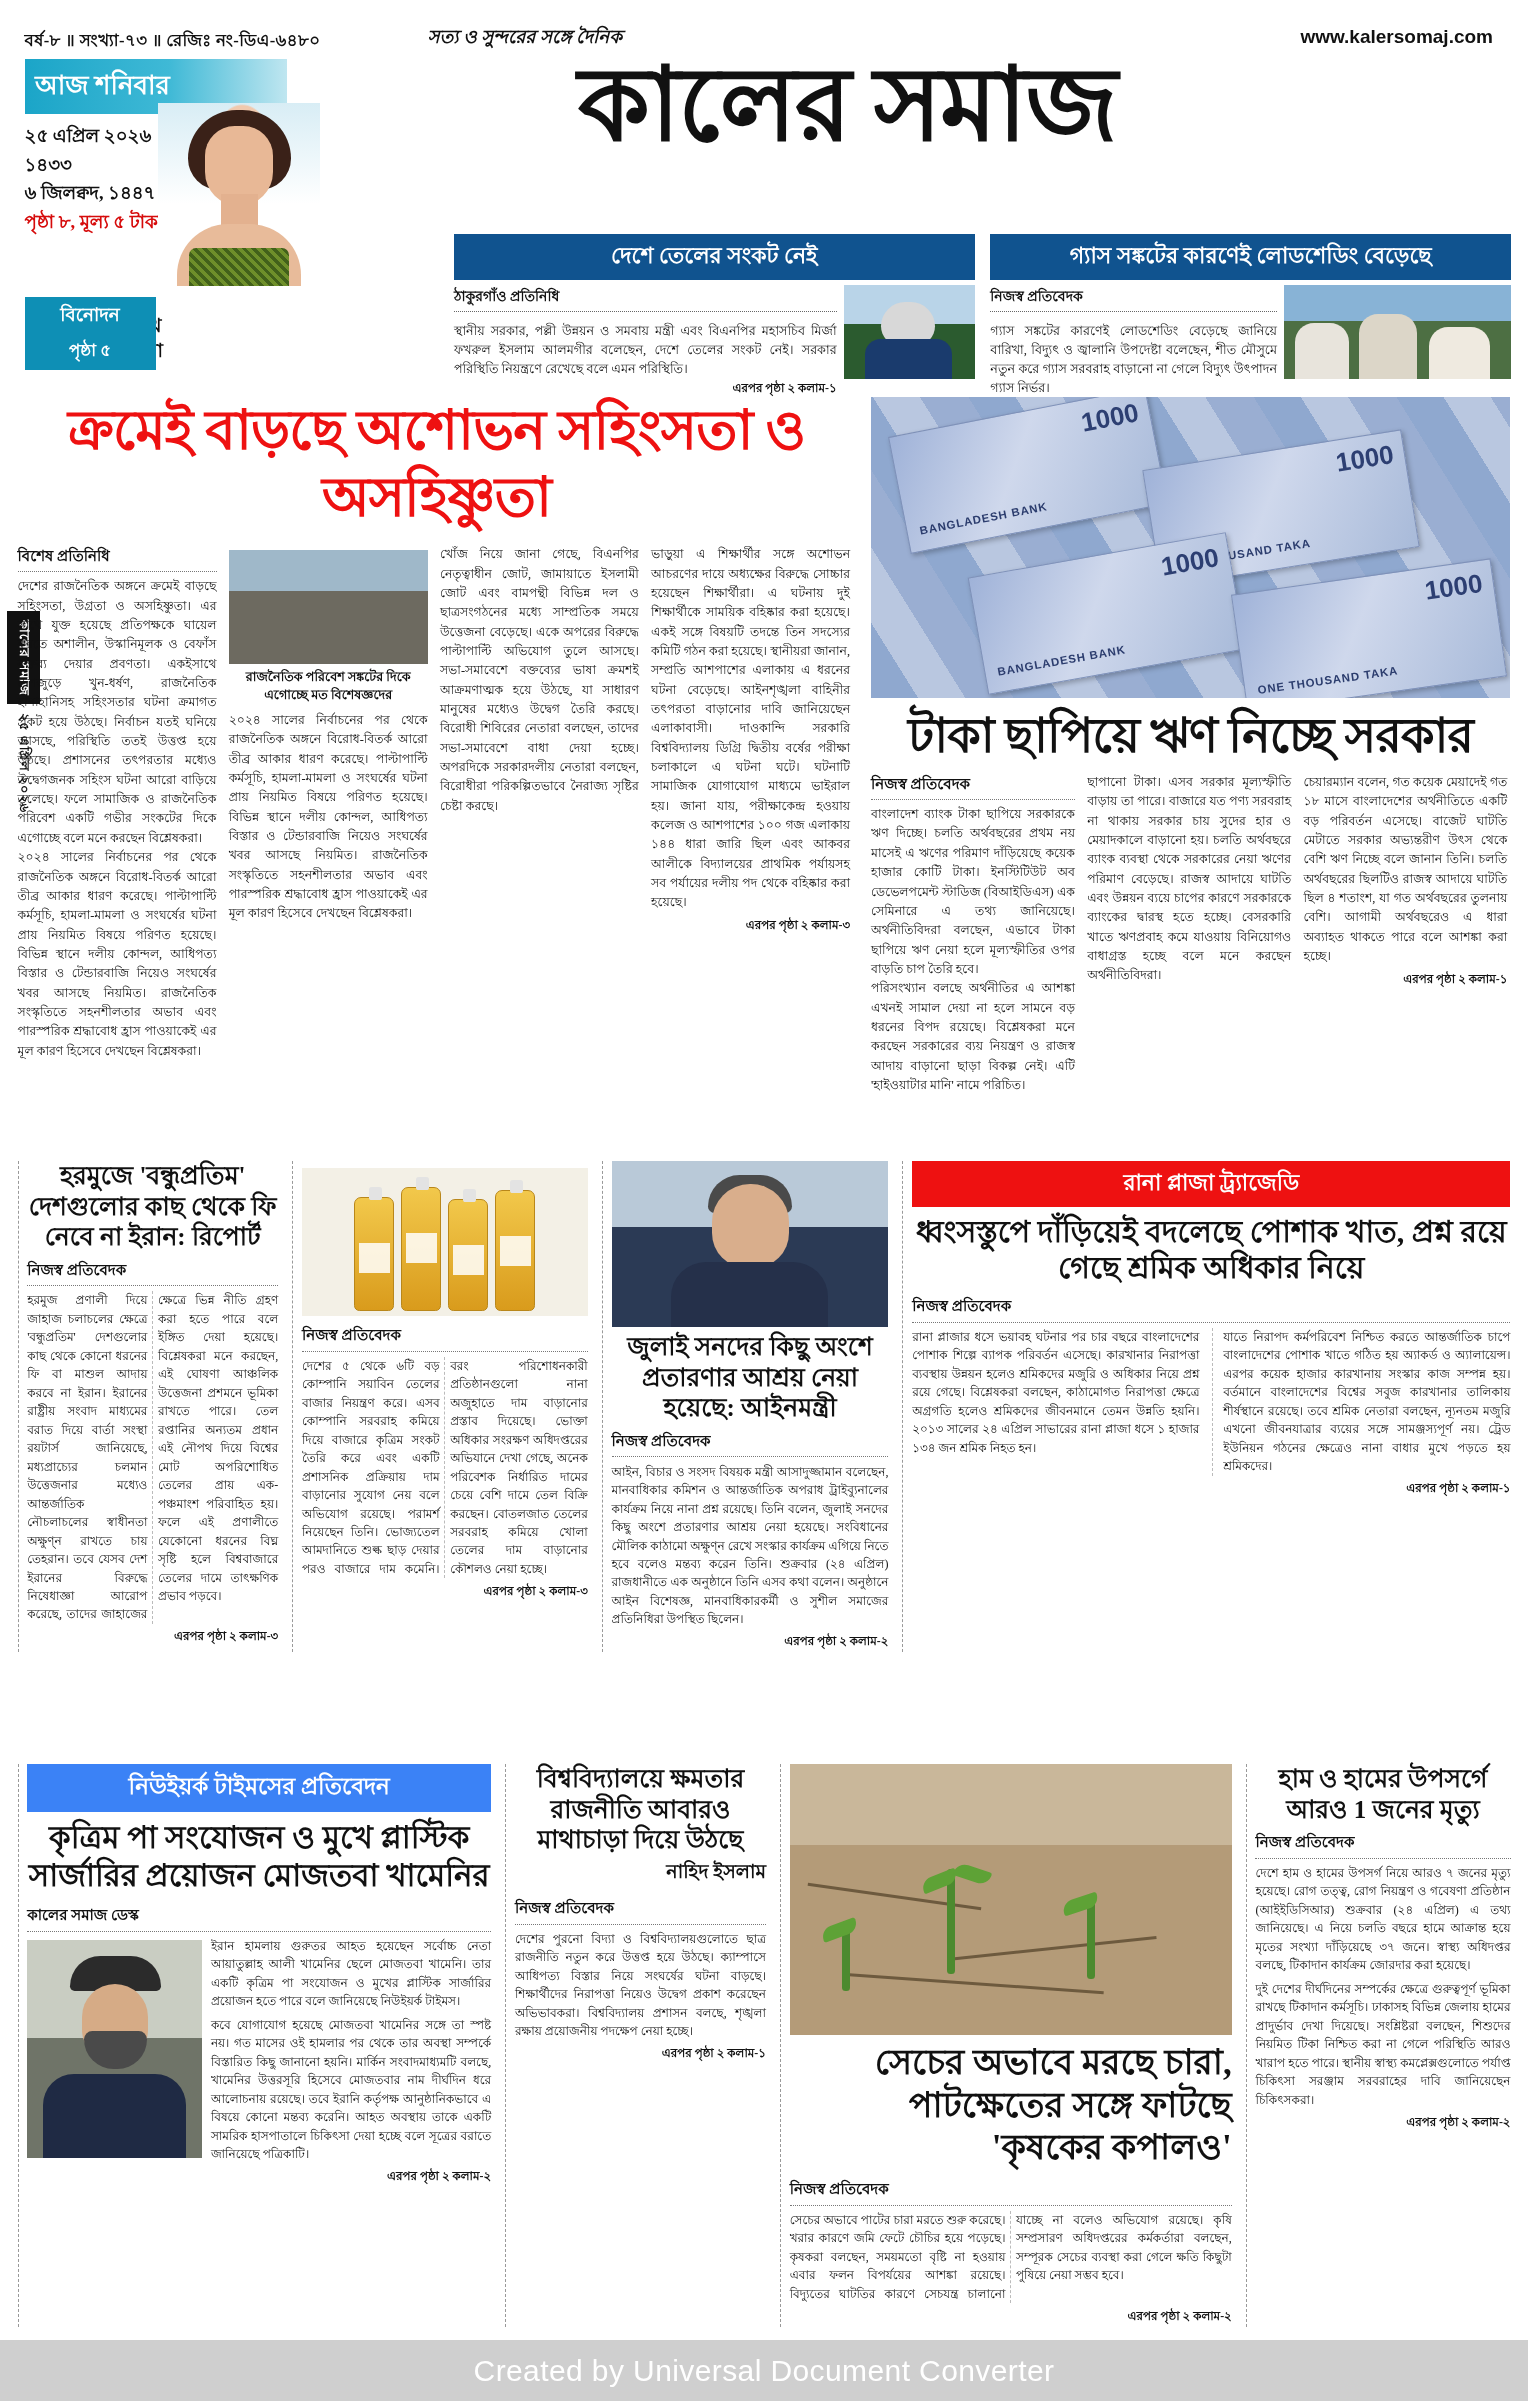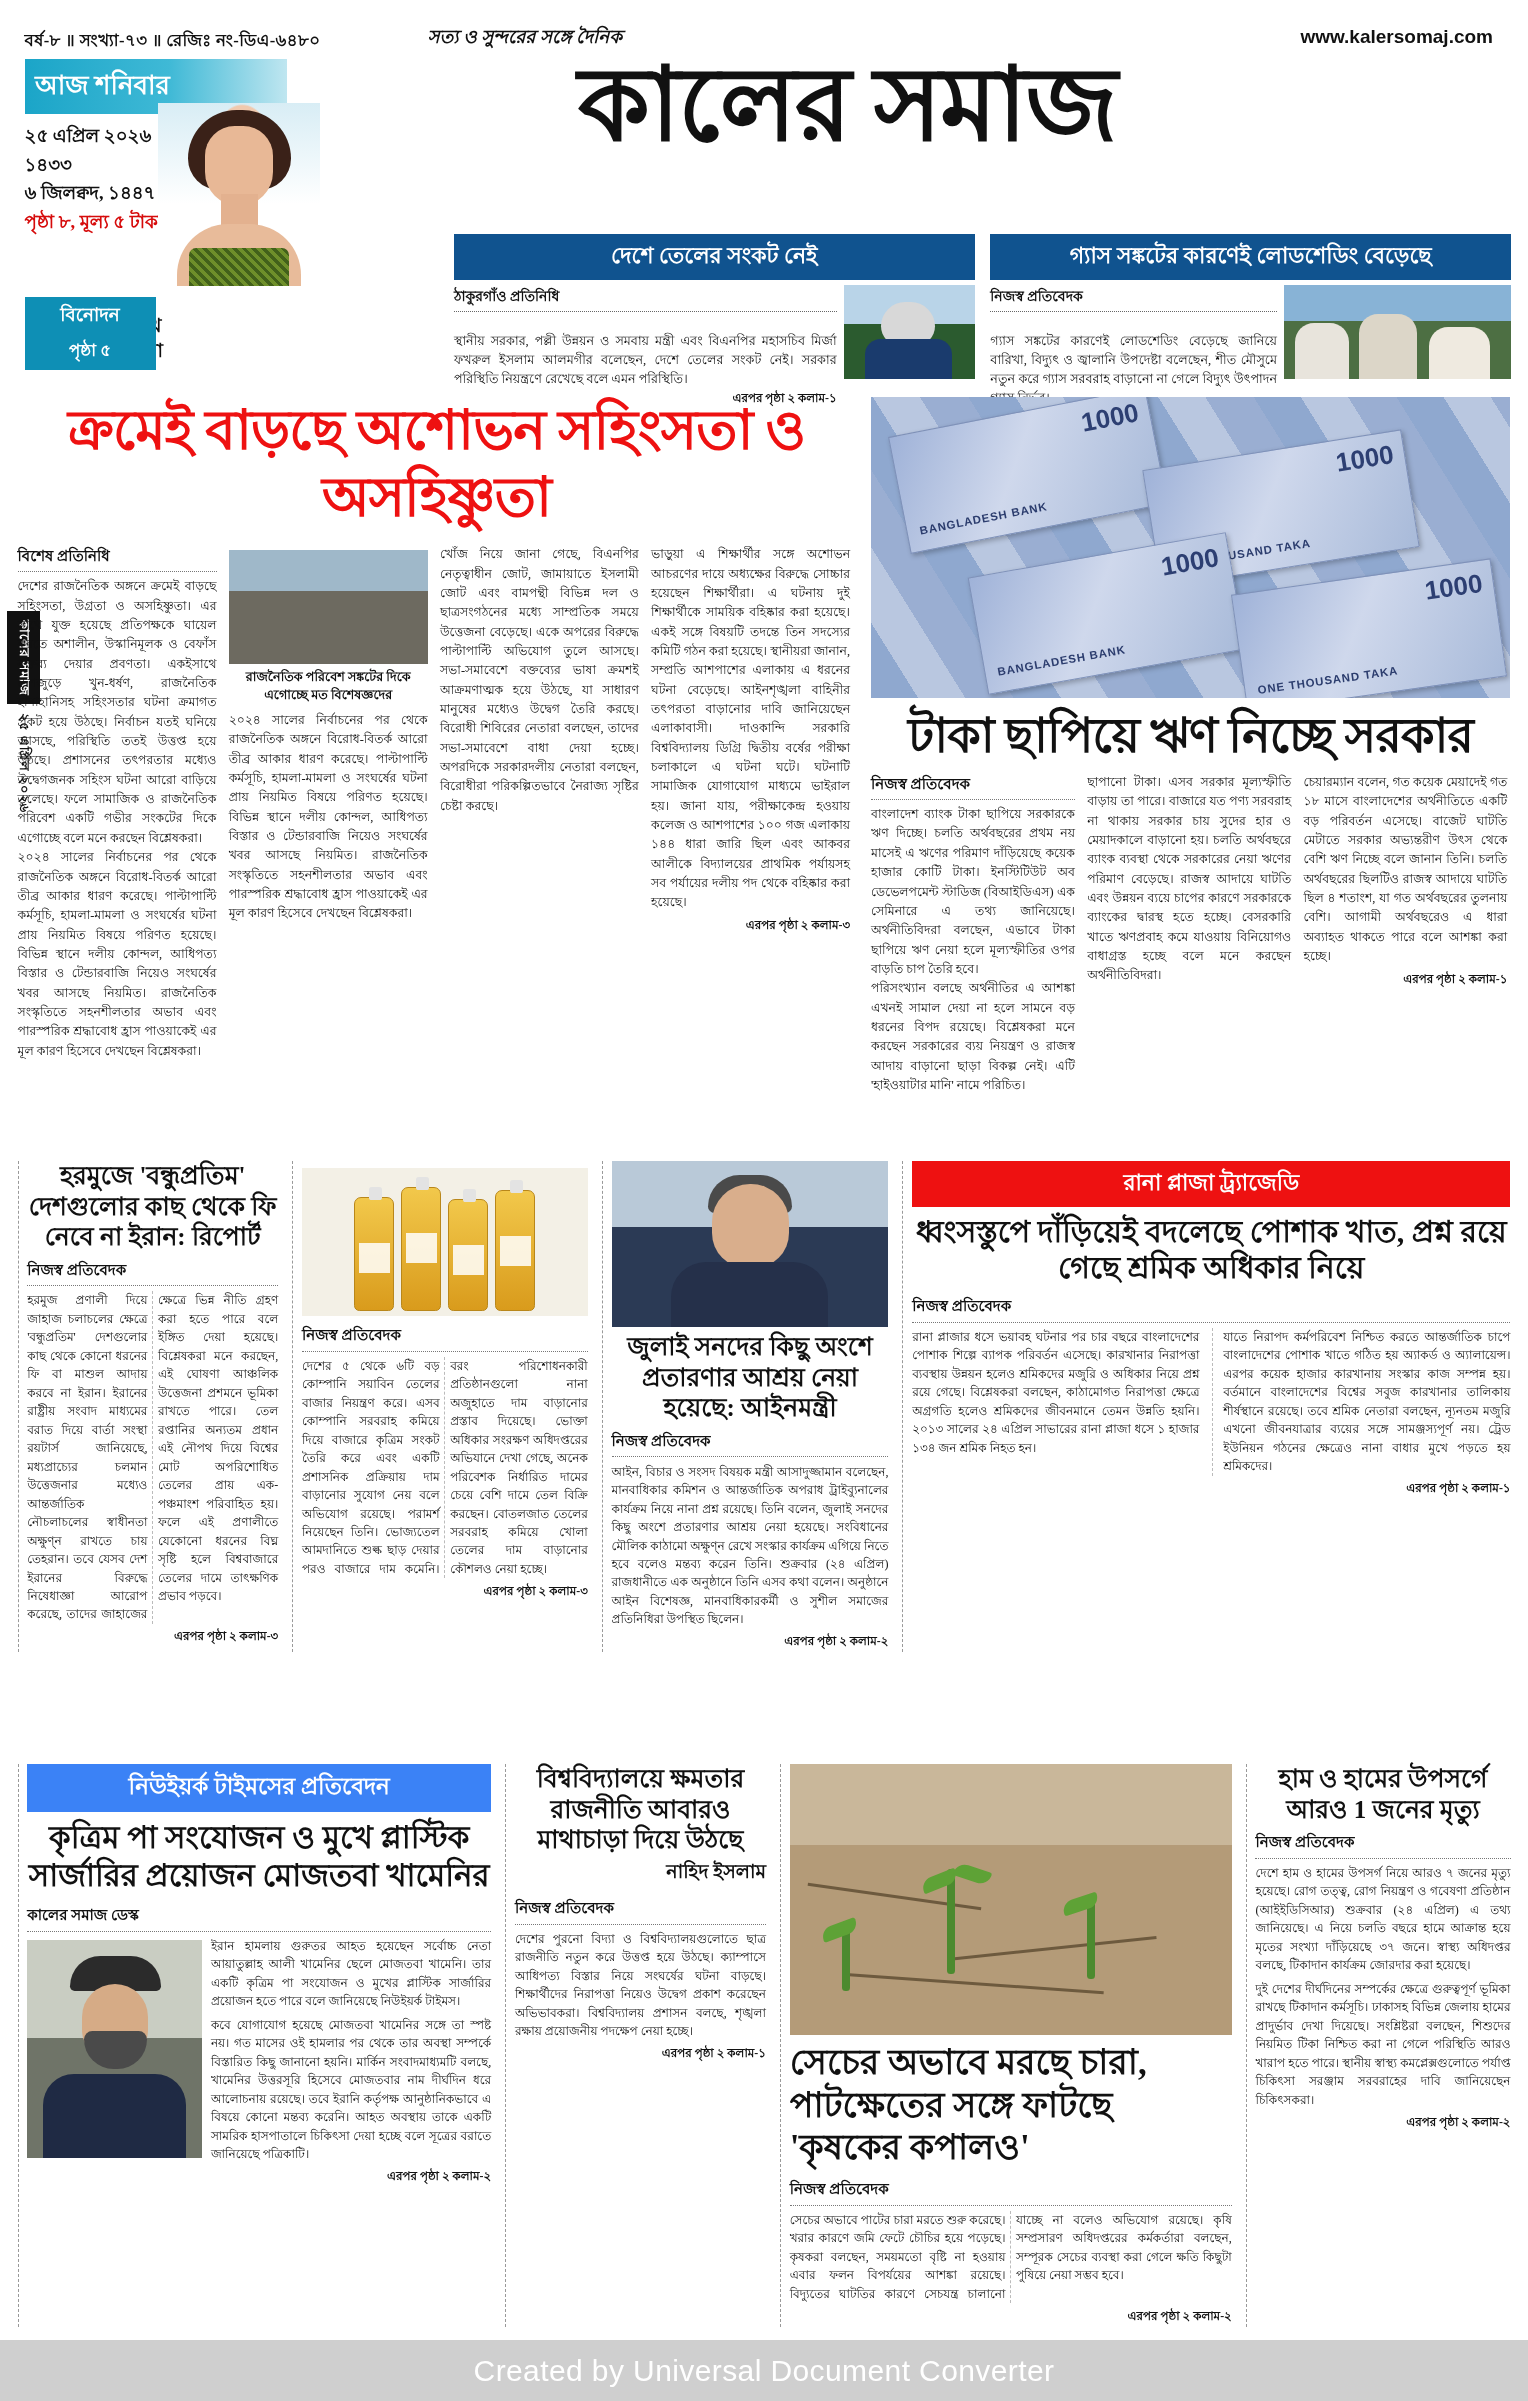--- a/index.html
+++ b/index.html
@@ -50,21 +50,21 @@
   .ent-badge { background:#0e8fb5; color:#fff; font-size:18.3px; font-weight:bold; text-align:center; padding:4.4px 3.5px; }
   .ent-badge2 { background:#0e8fb5; color:#ffffff; font-size:16.6px; font-weight:bold; text-align:center; padding:1.7px 3.5px 5.2px 3.5px; }
   .ent-title { position:absolute; left: 35px; top: 262px; width: 114px; text-align:center; font-size:19px; font-weight:bold; line-height:1.35; }
 
   
   .teasers { position: absolute; left: 454px; top: 234px; width: 1057px; height: 150px; display:flex; gap: 15.7px; }
   .teaser { flex: 1; position: relative; }
   .teaser-hd { background:#10538f; color:#fff; text-align:center; font-size:22px; font-weight:bold; padding: 4.4px 5.2px; }
   .teaser-body { display:flex; gap: 7px; margin-top: 5.2px; }
   .teaser-txt { flex: 1; }
-  .teaser-by { font-size: 14px; font-weight: bold; border-bottom: 1.7px dotted #666; padding-bottom: 1.7px; margin-bottom: 20px; }
+  .teaser-by { font-size: 14px; font-weight: bold; border-bottom: 1.7px dotted #666; padding-bottom: 1.7px; margin-bottom: 10px; }
   .teaser-p { font-size: 12.7px; line-height: 1.5; text-align: justify; }
   .teaser-more { font-size: 11.8px; text-align: right; font-weight: bold; }
   .tphoto { width: 131px; height: 94px; flex: none; overflow:hidden; position:relative; }
   .tphoto.wide { width: 227px; }
   .ph-a { background: linear-gradient(180deg,#b9d4e8 0 42%, #2b5b2f 42% 100%); }
   .ph-a .h { position:absolute; left:37px; top:17.5px; width:54px; height:44px; background:#d8d8d8; border-radius:26px 26px 21px 21px;}
   .ph-a .b { position:absolute; left:21px; top:54px; width:87px; height:42px; background:#1a3b6d; border-radius:15.7px 15.7px 0 0;}
   .ph-b { background: linear-gradient(180deg,#88b3d6 0 38%, #4d6f43 38% 100%); }
   .ph-b .g1,.ph-b .g2,.ph-b .g3 { position:absolute; bottom:0; background:#e8e4dc; border-radius:19px 19px 0 0; }
   .ph-b .g1 { left:10.5px; width:54px; height:56px; }
@@ -130,21 +130,21 @@
   .cleric-photo { width: 175px; height: 218px; float:left; margin: 3.5px 8.7px 5.2px 0; position:relative; overflow:hidden; background: linear-gradient(180deg,#c9cdc2 0 45%, #6f7468 45% 100%);}
   .cleric-photo .turb { position:absolute; left:50%; margin-left:-45px; top:15.7px; width:91px; height:35px; background:#2b2b2b; border-radius:45px 45px 7px 7px;}
   .cleric-photo .f { position:absolute; left:50%; margin-left:-33px; top:44px; width:66px; height:77px; background:#d6ab86; border-radius:33px 33px 31px 31px;}
   .cleric-photo .beard { position:absolute; left:50%; margin-left:-31px; top:91px; width:63px; height:38px; background:#4a4a4a; border-radius:8.7px 8.7px 31px 31px;}
   .cleric-photo .robe { position:absolute; left:50%; margin-left:-72px; bottom:0; width:143px; height:84px; background:#1f2a44; border-radius:31px 31px 0 0;}
   .field-photo { width: 100%; height: 271px; position:relative; overflow:hidden;
     background: linear-gradient(180deg,#c9b79a 0 30%, #b49b78 30% 100%); }
   .field-photo .crack { position:absolute; background:#6d5a3e; height:2.6px; }
   .sprout { position:absolute; width:8.7px; background:#4c8a2f; border-radius:3.5px; }
   .leaf { position:absolute; width:37px; height:14px; background:#5ea236; border-radius:19px 3.5px 19px 3.5px; }
-  .field-hd { font-size: 35px; font-weight:bold; text-align:left; line-height:1.22; margin-top:7px; }
+  .field-hd { font-size: 35px; font-weight:bold; text-align:right; line-height:1.22; margin-top:7px; }
 
   
   .wm { position:absolute; left: 0; bottom: 0; width: 1528px; height: 61px; background:#cfcfcf; display:flex; align-items:center; justify-content:center; }
   .wm span { font-size: 30px; color:#ffffff; font-family:"Liberation Sans", sans-serif; letter-spacing: 0.4px; }
 </style>
 </head>
 <body>
 
 <div class="page">
 

